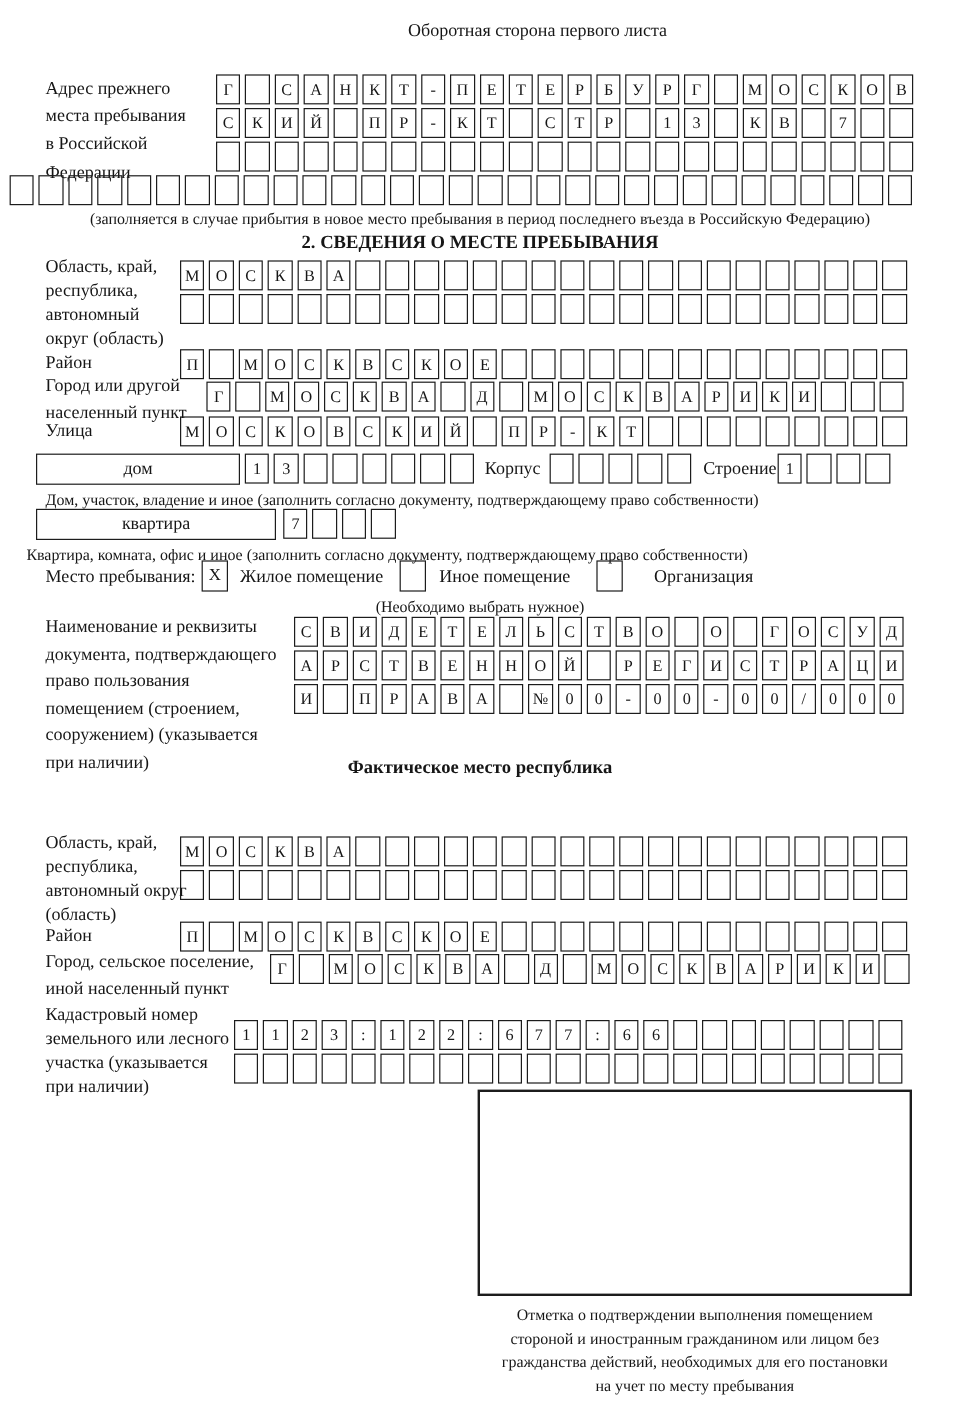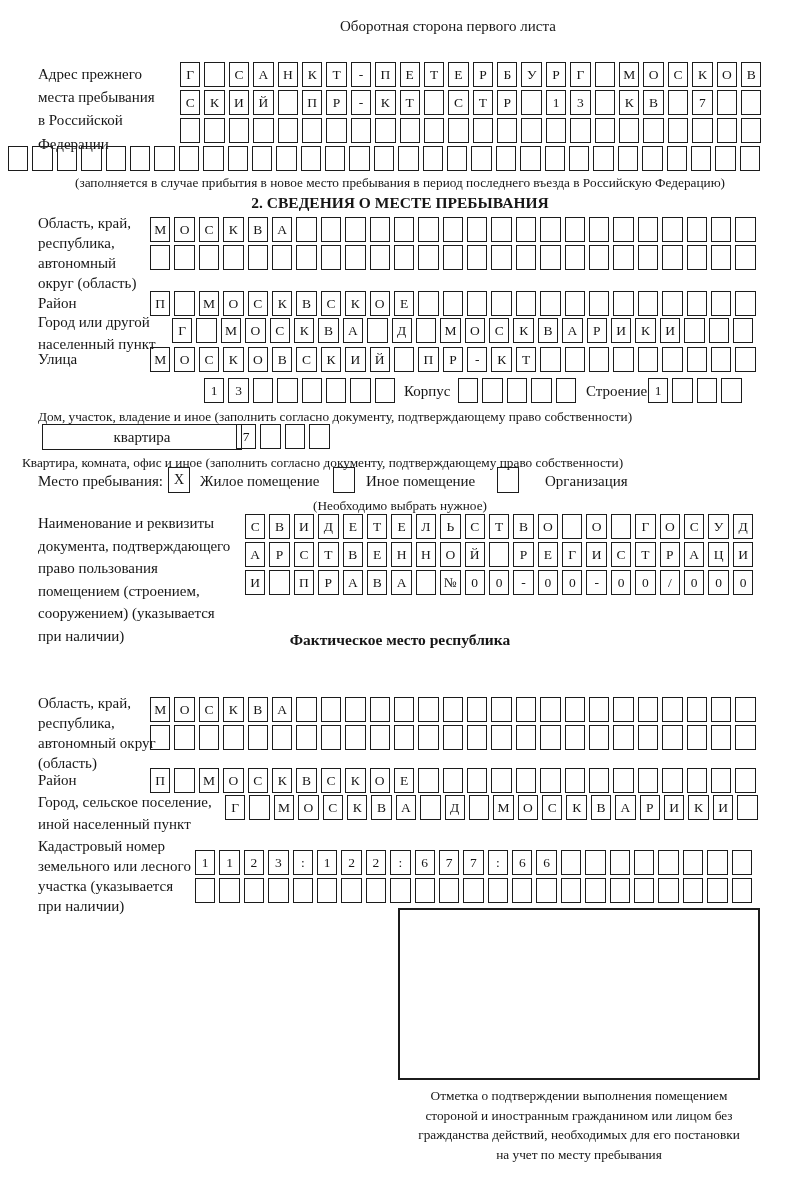--- a/index.html
+++ b/index.html
@@ -290,20 +290,21 @@
       <span class="cell"></span>
       <span class="cell"></span>
       <span class="cell"></span>
       <span class="cell"></span>
       <span class="cell"></span>
       <span class="cell"></span>
       <span class="cell"></span>
       <span class="cell"></span>
     </div>
 
+  <div class="wbox" style="left:30px;top:378px;width:170px;">дом</div>
   <div class="cellrow" style="left:204px;top:378px;">
       <span class="cell">1</span>
       <span class="cell">3</span>
       <span class="cell"></span>
       <span class="cell"></span>
       <span class="cell"></span>
       <span class="cell"></span>
       <span class="cell"></span>
       <span class="cell"></span>
     </div>
@@ -317,21 +318,21 @@
     </div>
   <div class="label" style="left:586px;top:381px;">Строение</div>
   <div class="cellrow" style="left:648px;top:378px;">
       <span class="cell">1</span>
       <span class="cell"></span>
       <span class="cell"></span>
       <span class="cell"></span>
     </div>
   <div class="caption" style="left:38px;top:407px;">Дом, участок, владение и иное (заполнить согласно документу, подтверждающему право собственности)</div>
 
-  <div class="wbox" style="left:30px;top:424px;width:200px;margin-left:12px;">квартира</div>
+  <div class="wbox" style="left:30px;top:424px;width:200px;">квартира</div>
   <div class="cellrow" style="left:236px;top:424px;">
       <span class="cell">7</span>
       <span class="cell"></span>
       <span class="cell"></span>
       <span class="cell"></span>
     </div>
   <div class="caption" style="left:22px;top:453px;">Квартира, комната, офис и иное (заполнить согласно документу, подтверждающему право собственности)</div>
 
   <div class="label" style="left:38px;top:471px;">Место пребывания:</div>
   <div class="checkbox" style="left:168px;top:467px;">X</div>

